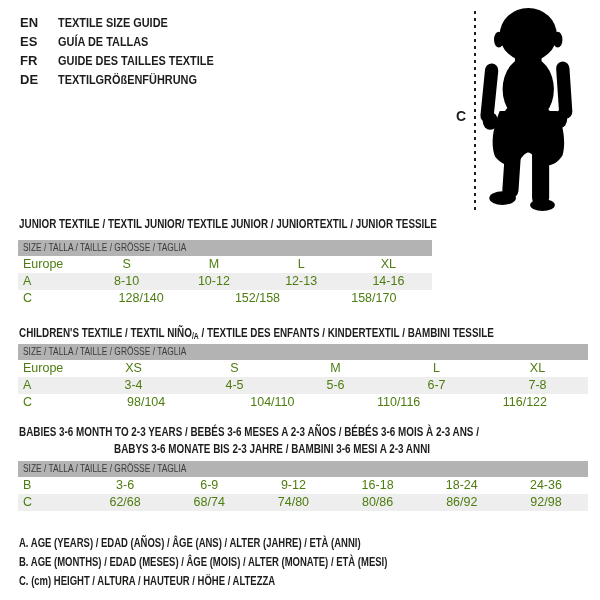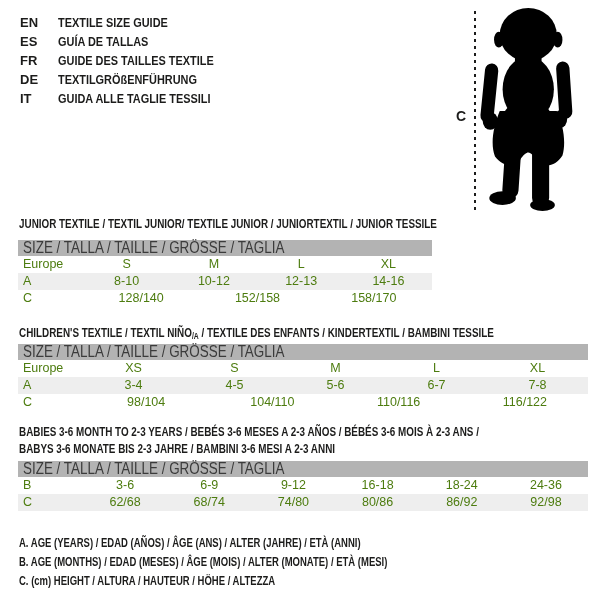--- a/index.html
+++ b/index.html
@@ -12,25 +12,25 @@
   .abs{position:absolute;}
   
   .cond{display:inline-block;transform:scaleX(0.76);transform-origin:left center;white-space:nowrap;}
   .cond-wide{display:inline-block;transform:scaleX(0.84);transform-origin:left center;white-space:nowrap;}
 
   
   .lang-row{display:flex;height:19px;align-items:flex-end;font-size:13px;font-weight:bold;}
   .lang-code{width:38px;flex:0 0 38px;}
 
   
-  .table-title{font-size:13px;font-weight:bold;line-height:17px;white-space:nowrap;}
+  .table-title{font-size:13px;font-weight:bold;line-height:17px;white-space:nowrap;text-align:center;}
   .size-table{font-size:12.5px;}
   .tbar{
     background:var(--bar,#b3b3b3);height:16px;line-height:16px;
-    padding-left:5px;font-size:16px;color:#3b3b3b;white-space:nowrap;
+    padding-left:5px;font-size:10px;color:#3b3b3b;white-space:nowrap;
   }
   .trow{display:flex;height:17px;line-height:17px;align-items:center;color:#4d7c0f;}
   .trow .lbl{flex:0 0 60px;padding-left:5px;}
   .trow .cell{flex:1 1 0;text-align:center;}
   .stripe{background:var(--stripe,#eeeeee);}
 
   
   .legend-line{height:19px;line-height:19px;font-size:12.5px;font-weight:bold;white-space:nowrap;}
 
   sub.small{font-size:9px;vertical-align:-2px;}
@@ -47,24 +47,20 @@
     <span class="lang-code">ES</span>
     <span class="cond-wide">GUÍA DE TALLAS</span>
   </div>
   <div class="lang-row">
     <span class="lang-code">FR</span>
     <span class="cond-wide">GUIDE DES TAILLES TEXTILE</span>
   </div>
   <div class="lang-row">
     <span class="lang-code">DE</span>
     <span class="cond-wide">TEXTILGRÖßENFÜHRUNG</span>
-  </div>
-  <div class="lang-row">
-    <span class="lang-code">IT</span>
-    <span class="cond-wide">GUIDA ALLE TAGLIE TESSILI</span>
   </div>
 </div>
 
 <svg class="abs" style="left:450px;top:4px;" width="146" height="212" viewBox="0 0 146 212">
   <line x1="25" y1="7" x2="25" y2="207" stroke="#1c1c1b" stroke-width="2" stroke-dasharray="3 4"></line>
   <text x="6" y="117" font-size="14" font-weight="bold" fill="#1c1c1b">C</text>
   <g fill="#000000" transform="translate(26,2) scale(0.95,0.99)">
     <ellipse cx="55" cy="29" rx="30" ry="27"></ellipse>
     <ellipse cx="24" cy="34" rx="5" ry="8"></ellipse>
     <ellipse cx="86" cy="34" rx="5" ry="8"></ellipse>

